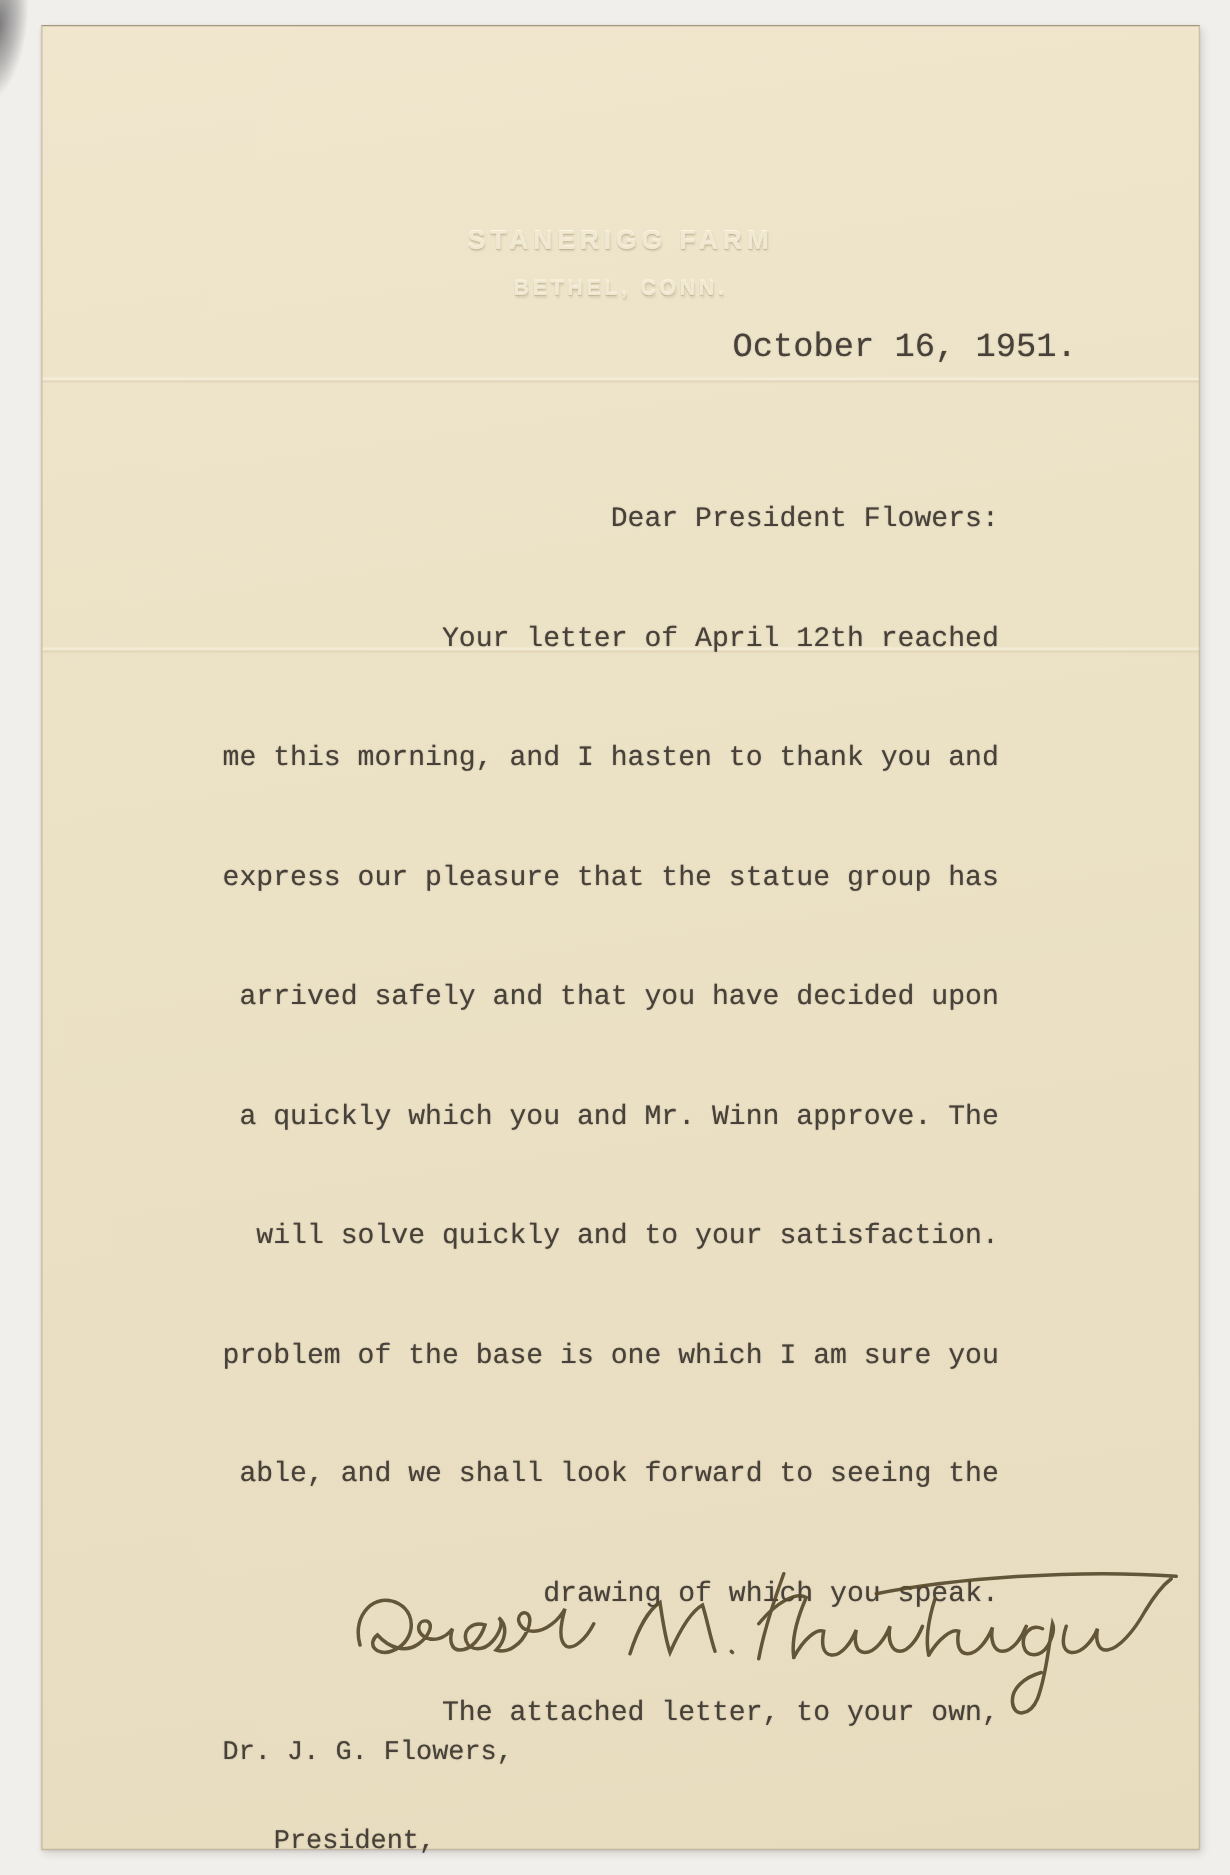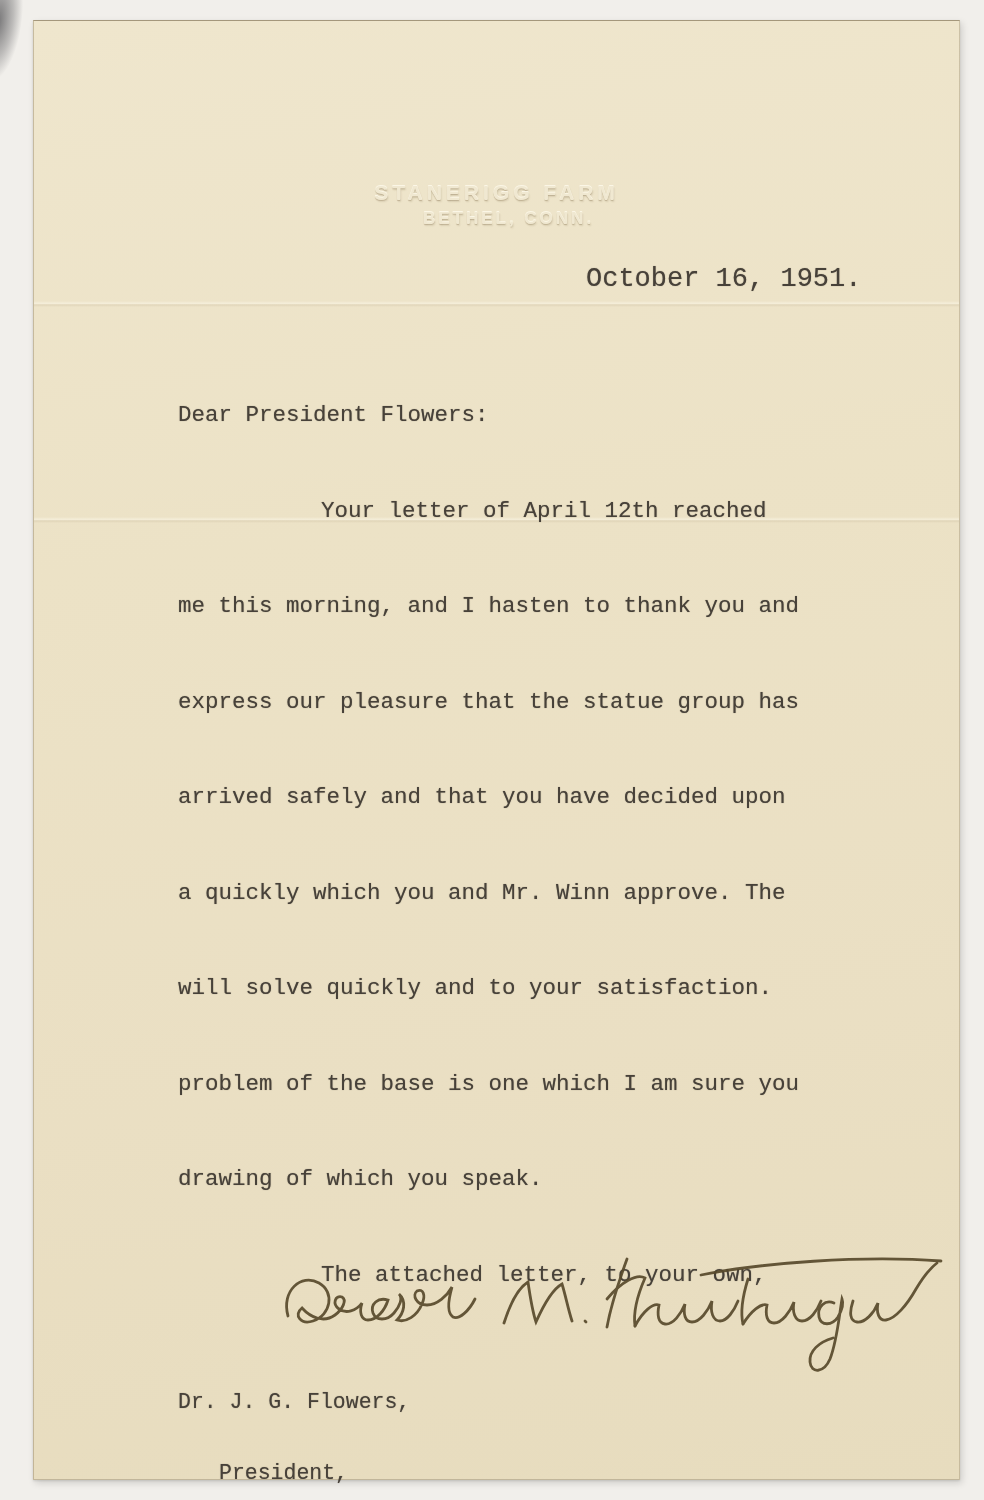--- a/index.html
+++ b/index.html
@@ -62,24 +62,23 @@
       0 1px 1px rgba(130,110,75,0.40),
       1px 2px 2px rgba(130,110,75,0.18);
   }
   .letterhead-line1 {
     top: 160px;
     font-size: 21px;
     letter-spacing: 4px;
     text-align: center;
   }
   .letterhead-line2 {
-    top: 188px;
+    top: 200px;
     font-size: 17px;
     letter-spacing: 3px;
-    margin-left: 12px;
   }
   .typed {
     color: #474139;
     text-shadow: 0 0 1px rgba(70,63,52,0.55);
     white-space: pre;
   }
   .date-line {
     position: absolute;
     left: 552px;
     top: 243px;
@@ -87,20 +86,21 @@
   }
   .letter-lines {
     position: absolute;
     left: 144px;
     top: 327px;
     font-size: 22.5px;
   }
   .letter-lines .line {
     height: 43.5px;
     line-height: 30px;
+    text-align: right;
   }
   .letter-lines .line.indent { padding-left: 143px; }
   .signature-wrap {
     position: absolute;
     left: 227px;
     top: 1220px;
     width: 690px;
     height: 150px;
   }
   .signature-wrap svg { display: block; }
@@ -134,20 +134,21 @@
 
   <div class="letter-lines typed">
     <div class="line">Dear President Flowers:</div>
     <div class="line indent">Your letter of April 12th reached</div>
     <div class="line">me this morning, and I hasten to thank you and</div>
     <div class="line">express our pleasure that the statue group has</div>
     <div class="line">arrived safely and that you have decided upon</div>
     <div class="line">a quickly which you and Mr. Winn approve. The</div>
     <div class="line">will solve quickly and to your satisfaction.</div>
     <div class="line">problem of the base is one which I am sure you</div>
+    <div class="line">able, and we shall look forward to seeing the</div>
     <div class="line">drawing of which you speak.</div>
     <div class="line indent">The attached letter, to your own,</div>
     
     
     
     
     
     
     
     

